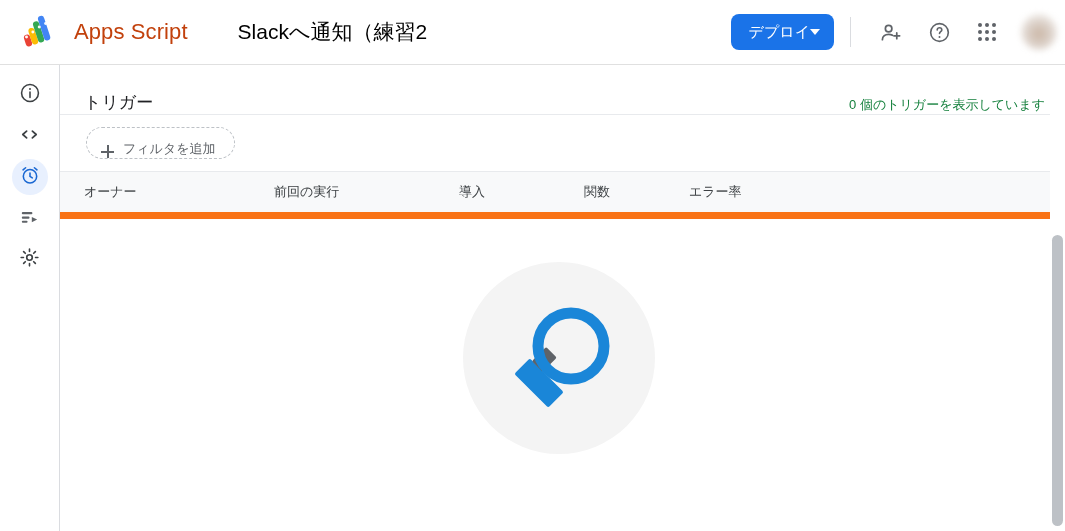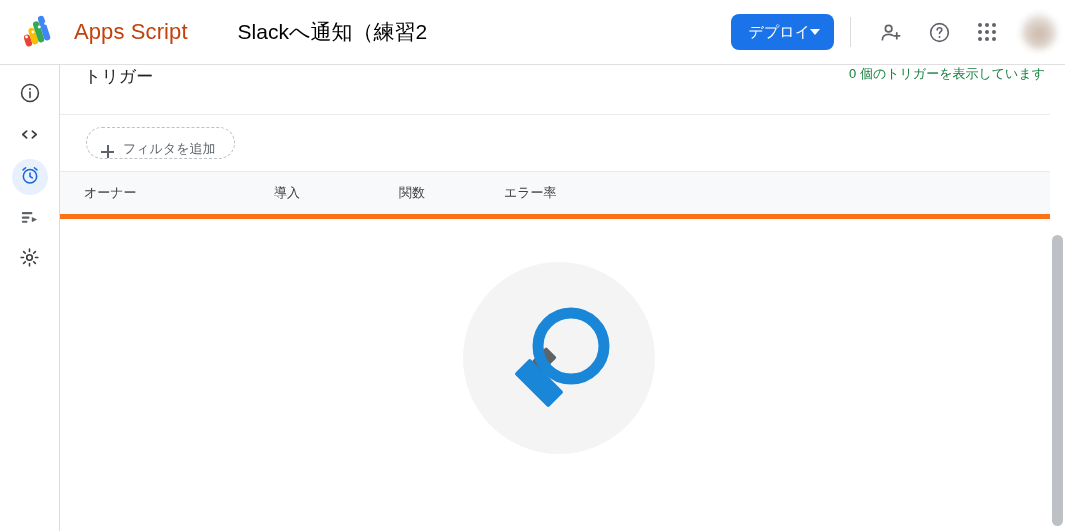--- a/index.html
+++ b/index.html
@@ -75,21 +75,21 @@
     cursor: pointer; color: #3c4043;
   }
   .rail-item.active { background: #e8f0fe; color: #1967d2; }
 
   
   .main {
     position: absolute; top: 65px; left: 60px; width: 1005px; height: 466px;
     background: #fff;
   }
   .pane-head {
-    height: 50px; display: flex; align-items: flex-start;
+    height: 50px; display: flex; align-items: flex-end;
     border-bottom: 1px solid #e8eaed; padding: 0 20px 0 24px;
   }
   .pane-title { font-size: 17px; color: #202124; font-weight: 400; }
   .pane-count { margin-left: auto; font-size: 13px; color: #15803d; }
 
   .filter-row { height: 56px; display: flex; align-items: center; padding-left: 26px; }
   .filter-chip {
     height: 32px; border: 1px dashed #bdc1c6; border-radius: 16px;
     display: inline-flex; align-items: flex-end; gap: 9px;
     padding: 0 18px 0 14px; font-size: 13px; color: #5f6368;
@@ -99,21 +99,21 @@
     position: relative; width: 13px; height: 13px; display: inline-block;
   }
   .plus::before, .plus::after {
     content: ""; position: absolute; background: #5f6368;
   }
   .plus::before { left: 0; top: 5.5px; width: 13px; height: 2px; }
   .plus::after { top: 0; left: 5.5px; height: 13px; width: 2px; }
 
   .thead {
     height: 48px; background: #f8f9fa;
-    border-top: 1px solid #e8eaed; border-bottom: 5px solid #f97316;
+    border-top: 1px solid #e8eaed; border-bottom: 7px solid #f97316;
     display: flex; align-items: center; font-size: 13px; color: #3c4043;
   }
   .th { white-space: nowrap; }
 
   .empty-area {
     position: relative; height: 360px;
   }
   .empty-circle {
     position: absolute; left: 403px; top: 43px;
     width: 192px; height: 192px; border-radius: 50%; background: #f4f4f4;
@@ -261,20 +261,21 @@
 
     <div class="filter-row">
       <button class="filter-chip">
         <span class="plus"></span>
         <span>フィルタを追加</span>
       </button>
     </div>
 
     <div class="thead">
       <span class="th" style="margin-left:24px;width:190px">オーナー</span>
+      <span class="th" style="width:185px">前回の実行</span>
       <span class="th" style="width:125px">導入</span>
       <span class="th" style="width:105px">関数</span>
       <span class="th">エラー率</span>
     </div>
 
     <div class="empty-area">
 
       <div class="empty-circle"></div>
 
       <div class="mag">

